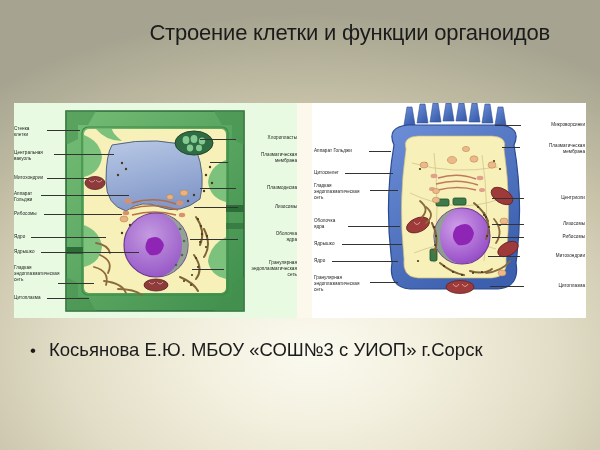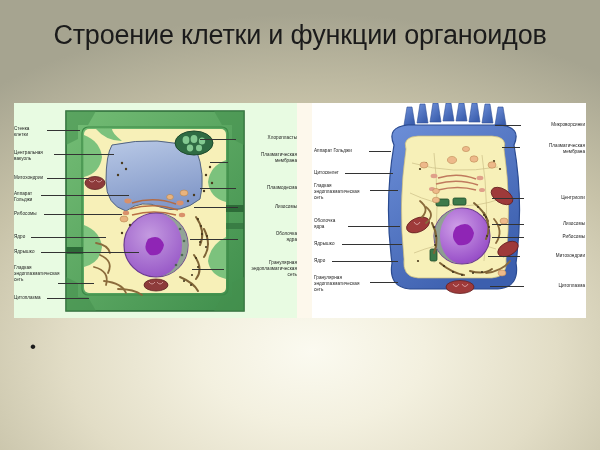--- a/index.html
+++ b/index.html
@@ -13,22 +13,22 @@
       radial-gradient(ellipse 85% 75% at 52% 78%,
         #fbfaf0 0%, #f3f0df 22%, #e2ddc6 48%, #c7c2a8 72%, #a6a490 100%);
     position: relative;
   }
   #slide { position: absolute; inset: 0; }
 
   
   .title {
     position: absolute;
     left: 50px; top: 18px; width: 500px;
-    text-align: center;
-    font-size: 27px;
+    text-align: right;
+    font-size: 22px;
     line-height: 1.32;
     color: #1b1b1b;
     letter-spacing: -0.2px;
   }
 
   
   .panel {
     position: absolute;
     top: 103px; height: 215px;
     overflow: hidden;
@@ -440,15 +440,16 @@
 
     <div class="lbl r" style="right:1px; top:150px; width:56px;">Митохондрии</div>
     <div class="lead" style="left:176px; top:153px; width:32px;"></div>
 
     <div class="lbl r" style="right:1px; top:180px; width:52px;">Цитоплазма</div>
     <div class="lead" style="left:178px; top:183px; width:34px;"></div>
   </div>
 
   <div class="bullet-row">
     <span class="bullet-dot">•</span>
+    <span class="bullet-text">Косьянова Е.Ю. МБОУ  «СОШ№3 с УИОП» г.Сорск</span>
   </div>
 
 </div>
 
 </body></html>

